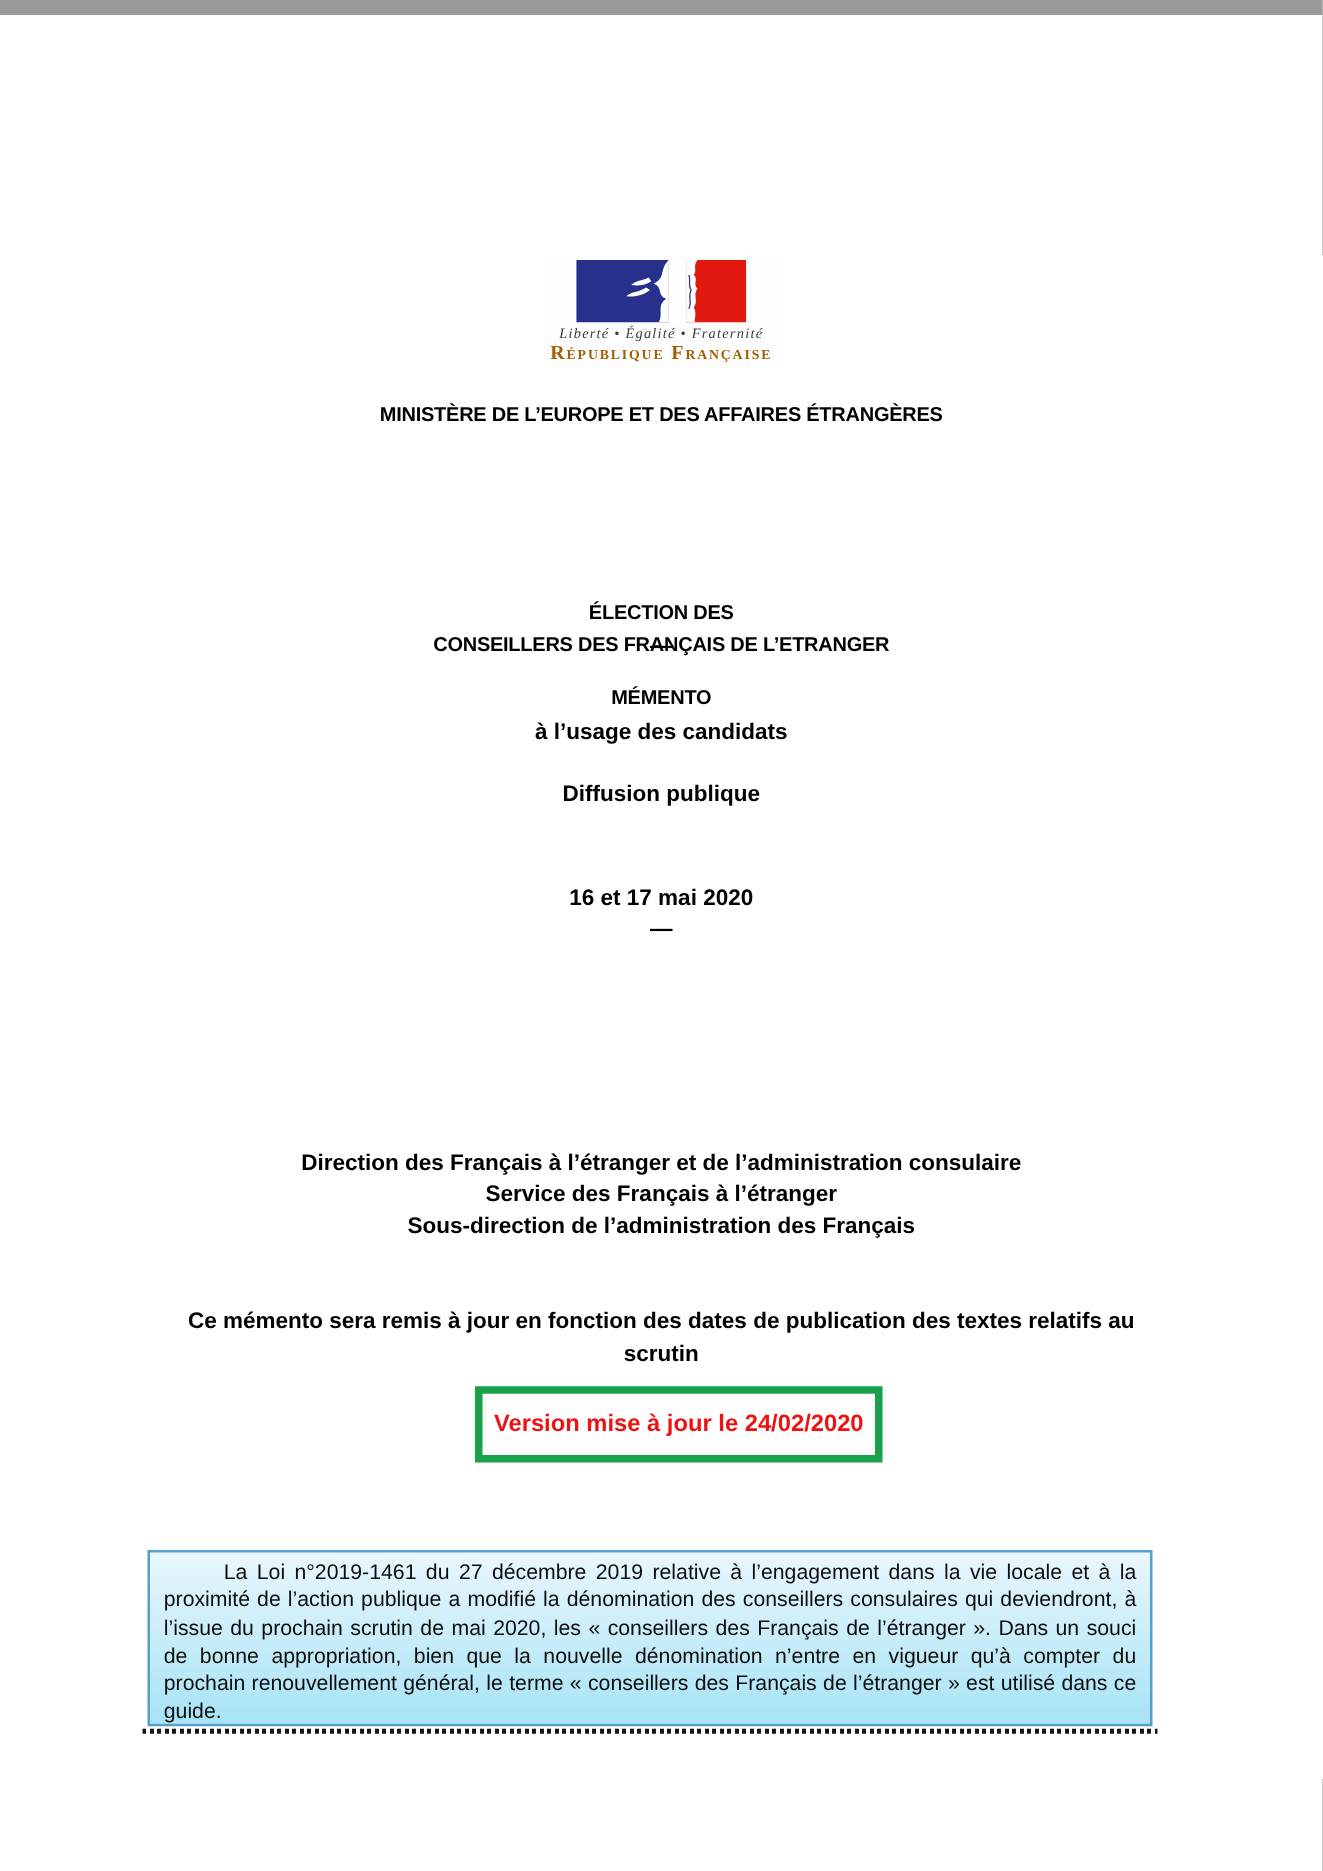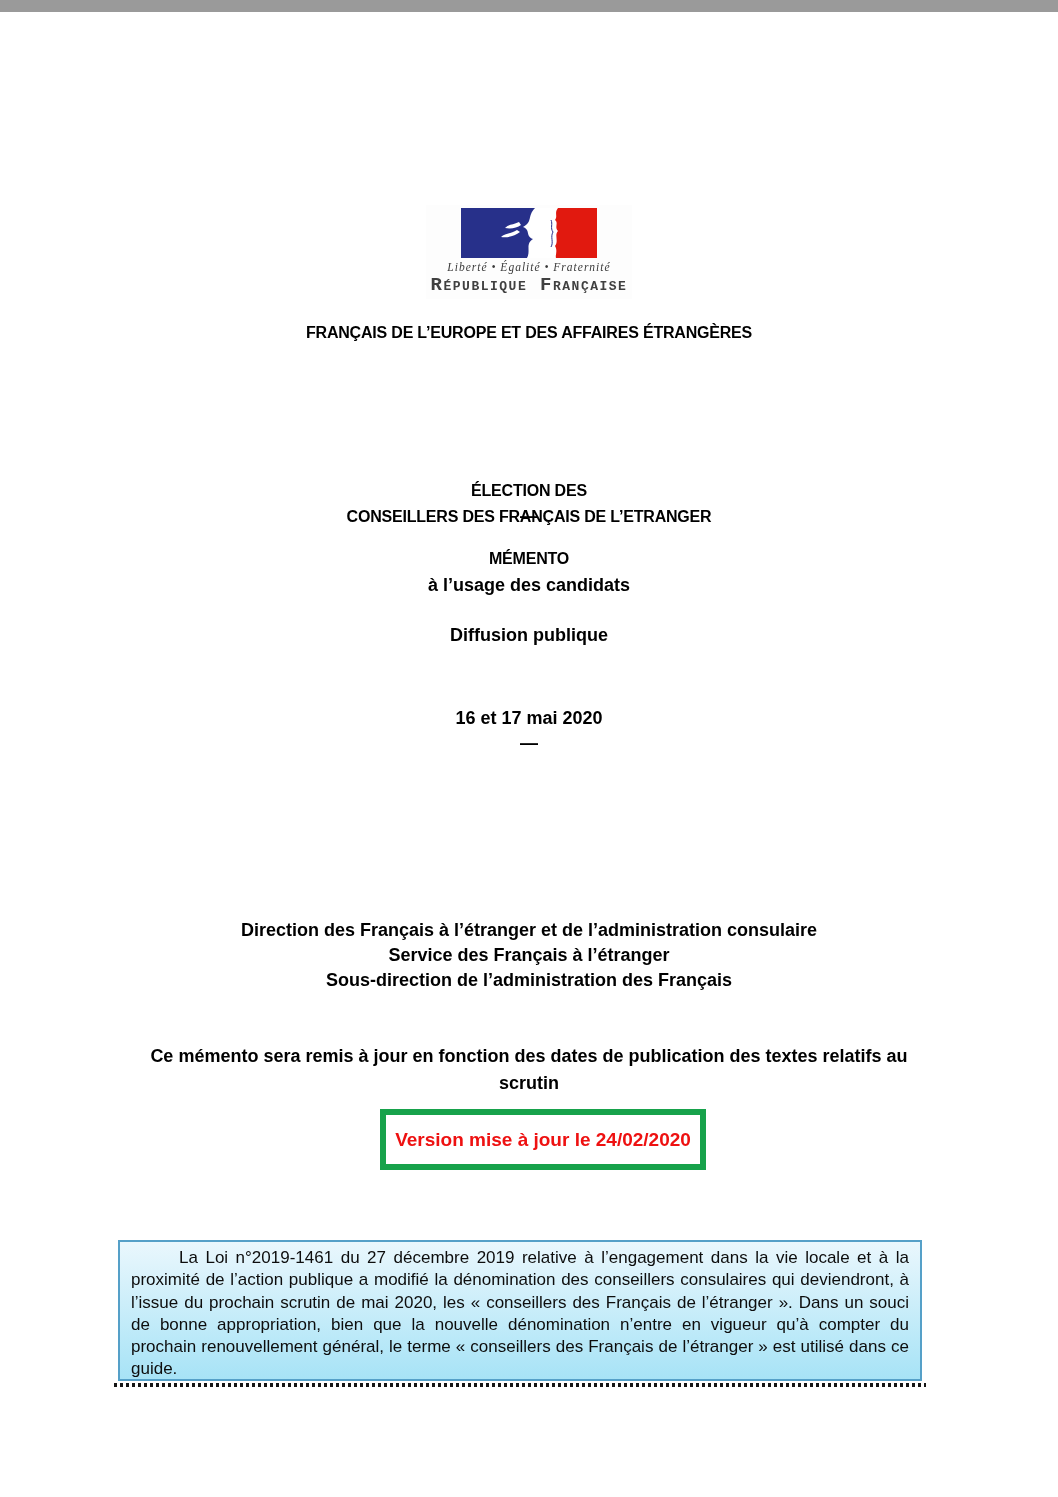--- a/index.html
+++ b/index.html
@@ -22,25 +22,25 @@
   .logo-flag { display: block; margin: 0 auto 3px auto; }
   .logo-motto {
     font-family: "Liberation Serif", serif;
     font-style: italic;
     font-size: 11.5px;
     color: #3a3a3a;
     letter-spacing: 1px;
     white-space: nowrap;
   }
   .logo-republic {
-    font-family: Liberation Mono, monospace;
+    font-family: Liberation Serif, serif;
     font-variant: small-caps;
-    font-size: 19px;
+    font-size: 16px;
     font-weight: 600;
-    color: #404040;
+    color: #a16207;
     letter-spacing: 1.5px;
     margin-top: 1px;
     white-space: nowrap;
   }
 
   
   .caps-heading {
     font-weight: bold;
     font-size: 16px;
     letter-spacing: -0.2px;
@@ -133,21 +133,21 @@
 
         <path d="M88,0 L97,0 C93,5 97,8 94,12 C98,15 93,19 97,23 C93,27 98,33 94,38 C97,43 94,47 95,50 L88,50 Z" fill="#ffffff"></path>
 
         <path d="M90,12 C92,16 89,20 92,24 C89,29 93,34 90,39" stroke="#27308a" stroke-width="1" fill="none"></path>
       </svg>
       <div class="logo-motto">Liberté • Égalité • Fraternité</div>
       <div class="logo-republic">République Française</div>
     </div>
   </div>
 
-  <div class="abs ministry caps-heading">FRANÇAIS DE L’EUROPE ET DES AFFAIRES ÉTRANGÈRES</div>
+  <div class="abs ministry caps-heading">MINISTÈRE DE L’EUROPE ET DES AFFAIRES ÉTRANGÈRES</div>
 
   <div class="abs election">
     <div class="caps-heading">ÉLECTION DES</div>
     <div class="caps-heading">CONSEILLERS DES FRANÇAIS DE L’ETRANGER</div>
   </div>
 
   <div class="abs sep sep1">—</div>
 
   <div class="abs diffusion mixed-bold">Diffusion publique</div>
 

